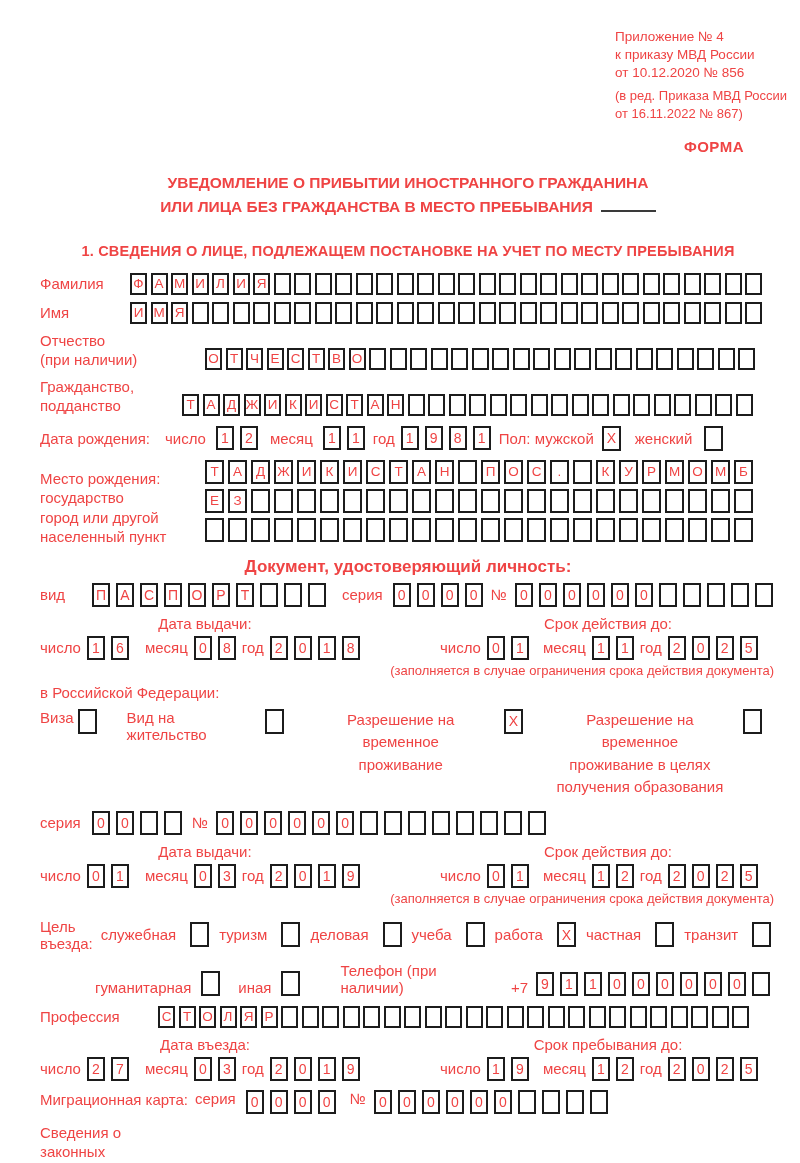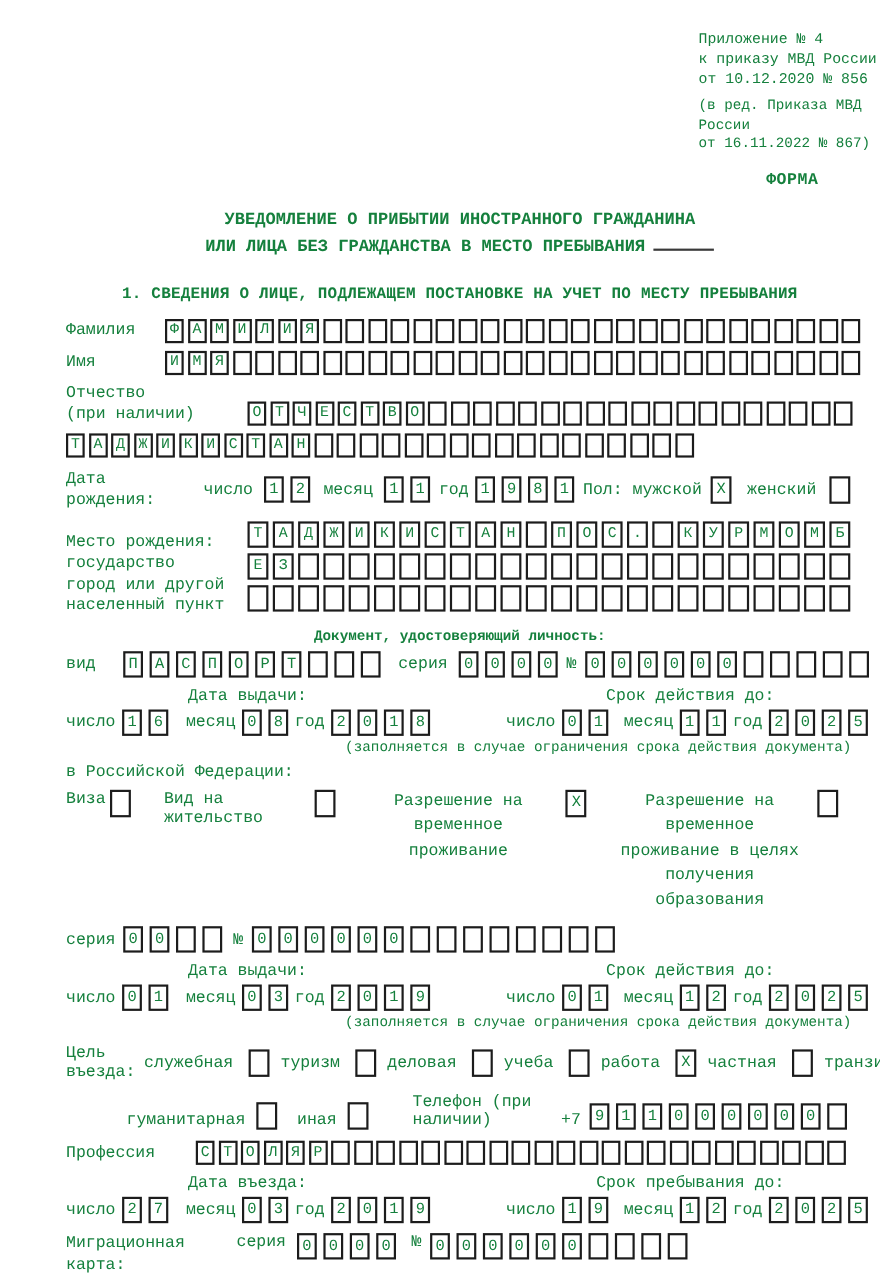--- a/index.html
+++ b/index.html
@@ -1,20 +1,20 @@
 <!DOCTYPE html>
 <html><head>
 <meta charset="utf-8">
 <style>
   * { box-sizing: border-box; }
   html, body { margin:0; padding:0; background:#888; }
   .page {
     width:800px; height:1163px; margin:0 auto; background:#ffffff;
-    font-family:Liberation Mono, monospace; color:#15803d;
-    padding:28px 24px 10px 60px; overflow:hidden; position:relative;
+    font-family:Liberation Sans, sans-serif; color:#ef4444;
+    padding:28px 24px 10px 40px; overflow:hidden; position:relative;
     font-size:15px;
   }
   
   .topright { margin-left:575px; width:190px; font-size:13.5px; line-height:1.32; }
   .topright .grp2 { margin-top:6px; font-size:13px; }
   .forma { text-align:right; font-weight:bold; font-size:15px; padding-right:32px; margin-top:16px; letter-spacing:.5px; }
   
   .title { text-align:center; font-weight:bold; font-size:15.5px; line-height:1.55; margin-top:16px; }
   .title .uline { display:inline-block; width:55px; border-bottom:2px solid #3a3a3a; height:1em; margin-left:8px; vertical-align:baseline; }
   .sec-heading { text-align:center; font-weight:bold; font-size:14.5px; margin-top:24px; letter-spacing:.2px; }
@@ -47,21 +47,21 @@
   
   .dates { display:flex; margin-top:8px; }
   .dblock-l { width:400px; flex:none; }
   .dblock-r { flex:1; }
   .dhead { text-align:center; margin-bottom:4px; }
   .dhead.l { width:330px; }
   .dline { display:flex; align-items:center; }
   .dline .dlbl { margin-right:6px; }
   .note-r { text-align:right; font-size:13px; margin-top:3px; padding-right:2px; }
 
-  .doc-heading { text-align:center; font-weight:bold; font-size:13px; margin-top:10px; }
+  .doc-heading { text-align:center; font-weight:bold; font-size:17px; margin-top:10px; }
   .plain { margin-top:10px; }
 
   
   .opts { display:flex; align-items:flex-start; margin-top:8px; }
   .opt-label { margin-right:10px; }
   .opt-multi { text-align:center; line-height:1.5; margin:0 12px; }
   .opts .checkbox { margin-right:14px; }
 
   
   .purpose { display:flex; align-items:center; margin-top:12px; flex-wrap:nowrap; }
@@ -206,20 +206,24 @@
         <span class="cell"></span>
         <span class="cell"></span>
         <span class="cell"></span>
         <span class="cell"></span>
         <span class="cell"></span>
         <span class="cell"></span>
       </span>
   </div>
 
   <div class="row top">
+    <span class="lbl w142">
+      <span>Гражданство,</span><br>
+      <span>подданство</span>
+    </span>
     <span class="cells">
         <span class="cell">Т</span>
         <span class="cell">А</span>
         <span class="cell">Д</span>
         <span class="cell">Ж</span>
         <span class="cell">И</span>
         <span class="cell">К</span>
         <span class="cell">И</span>
         <span class="cell">С</span>
         <span class="cell">Т</span>

